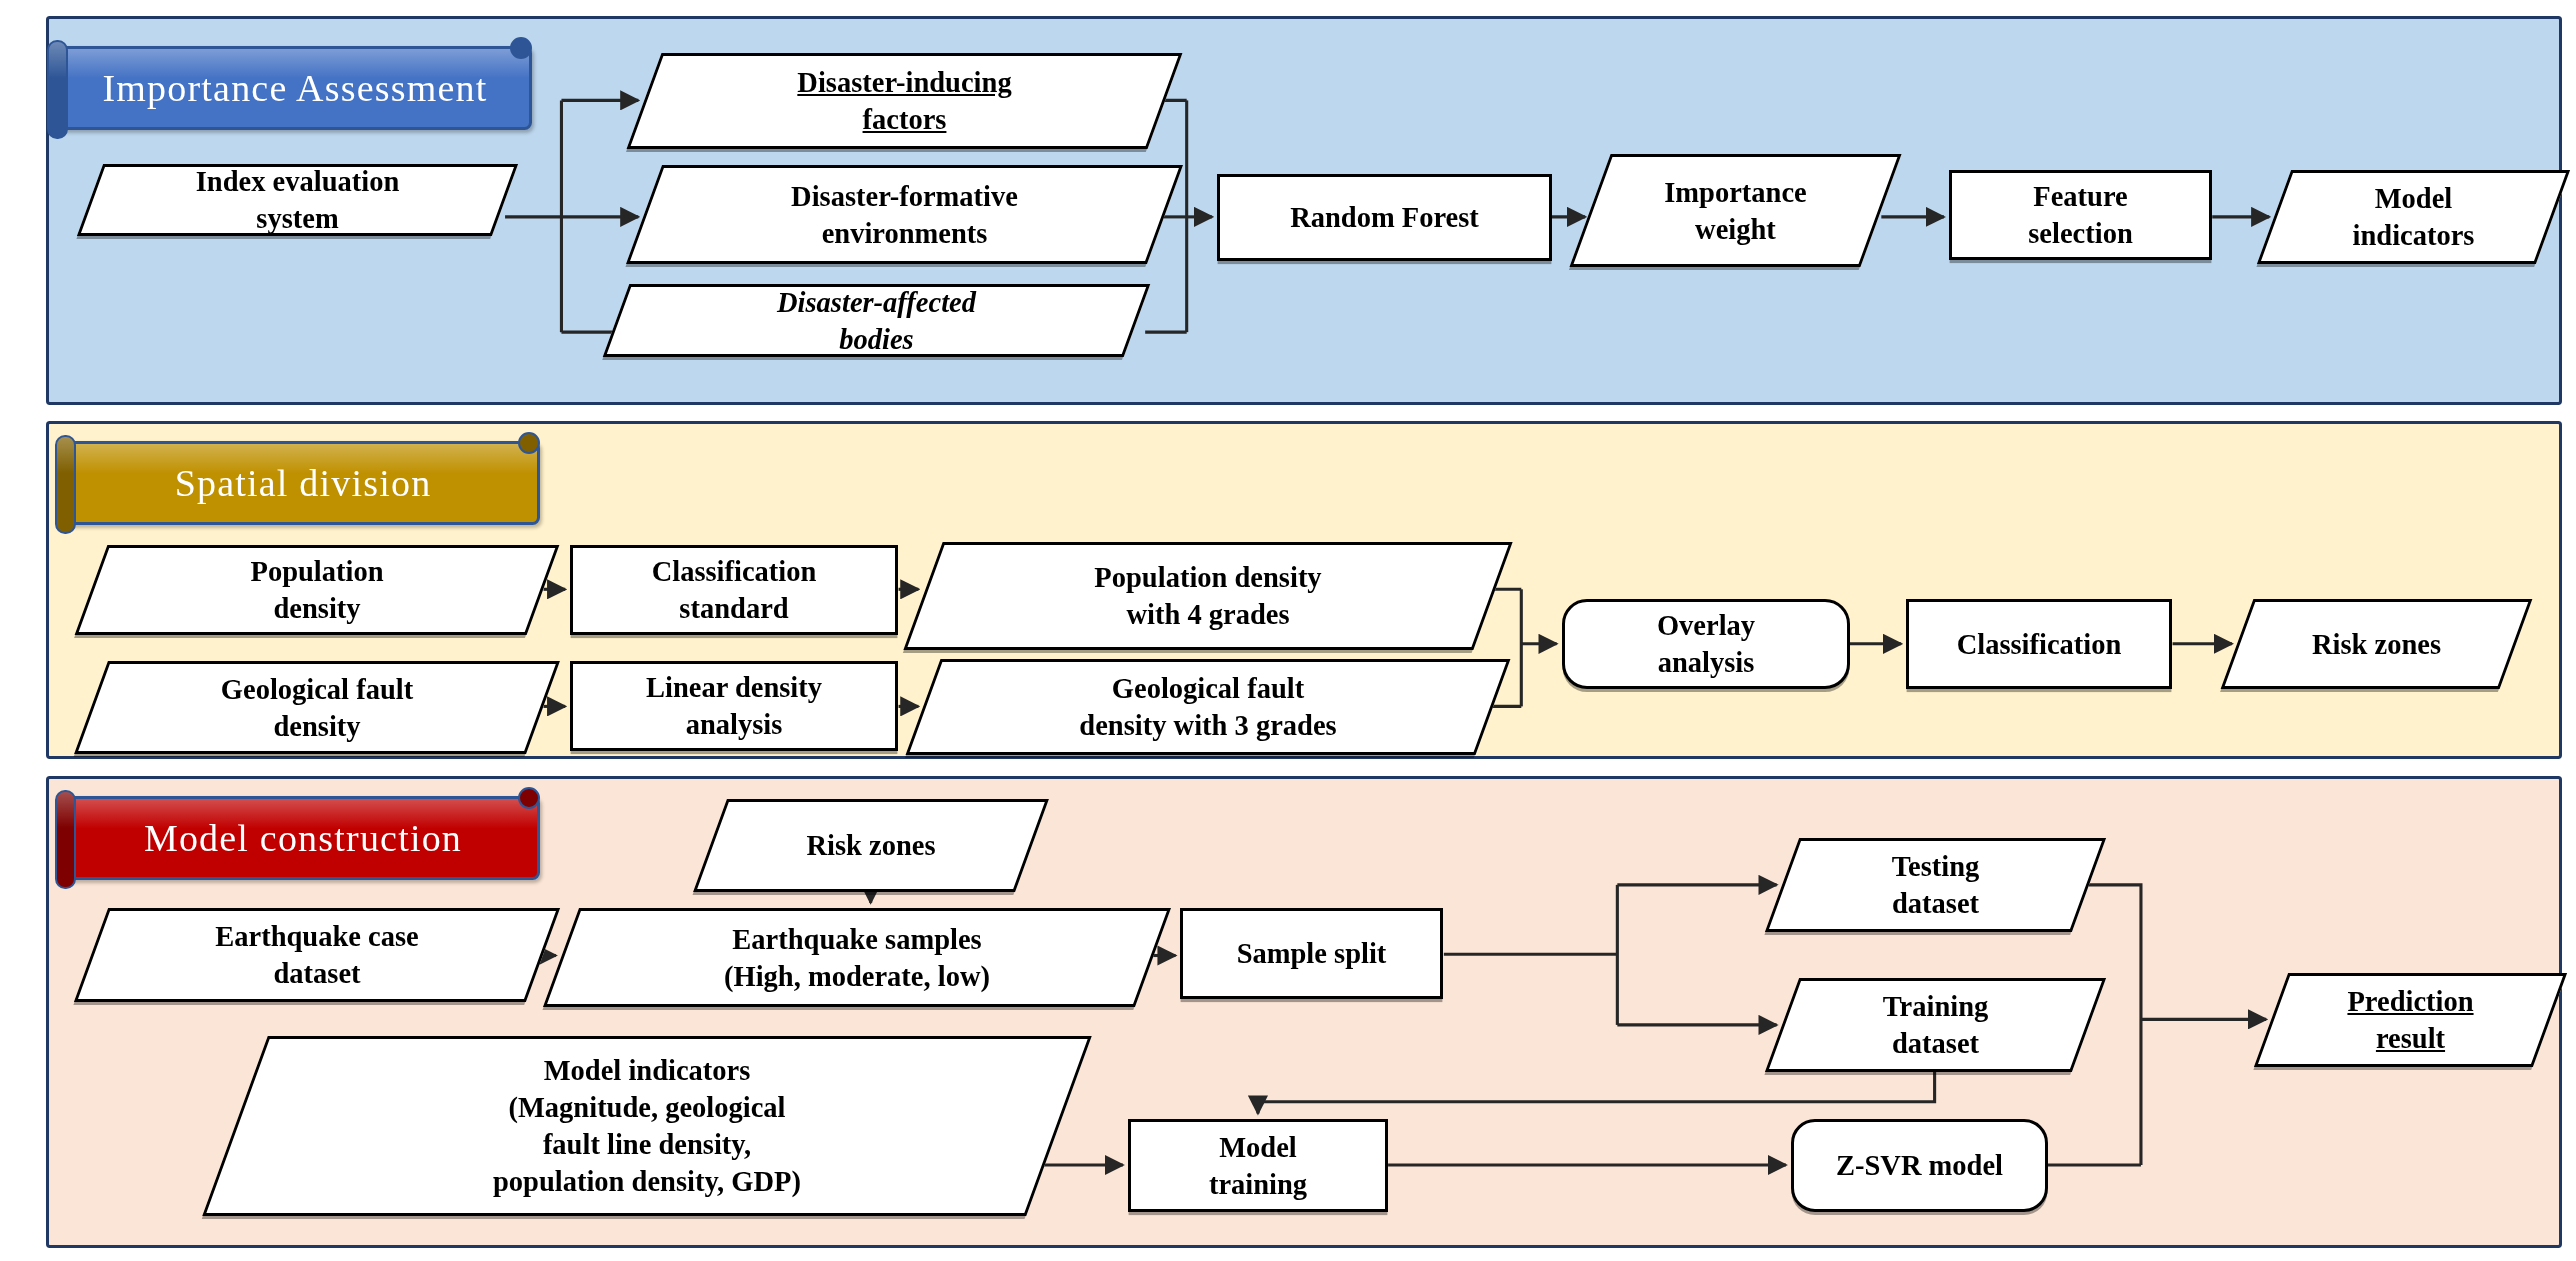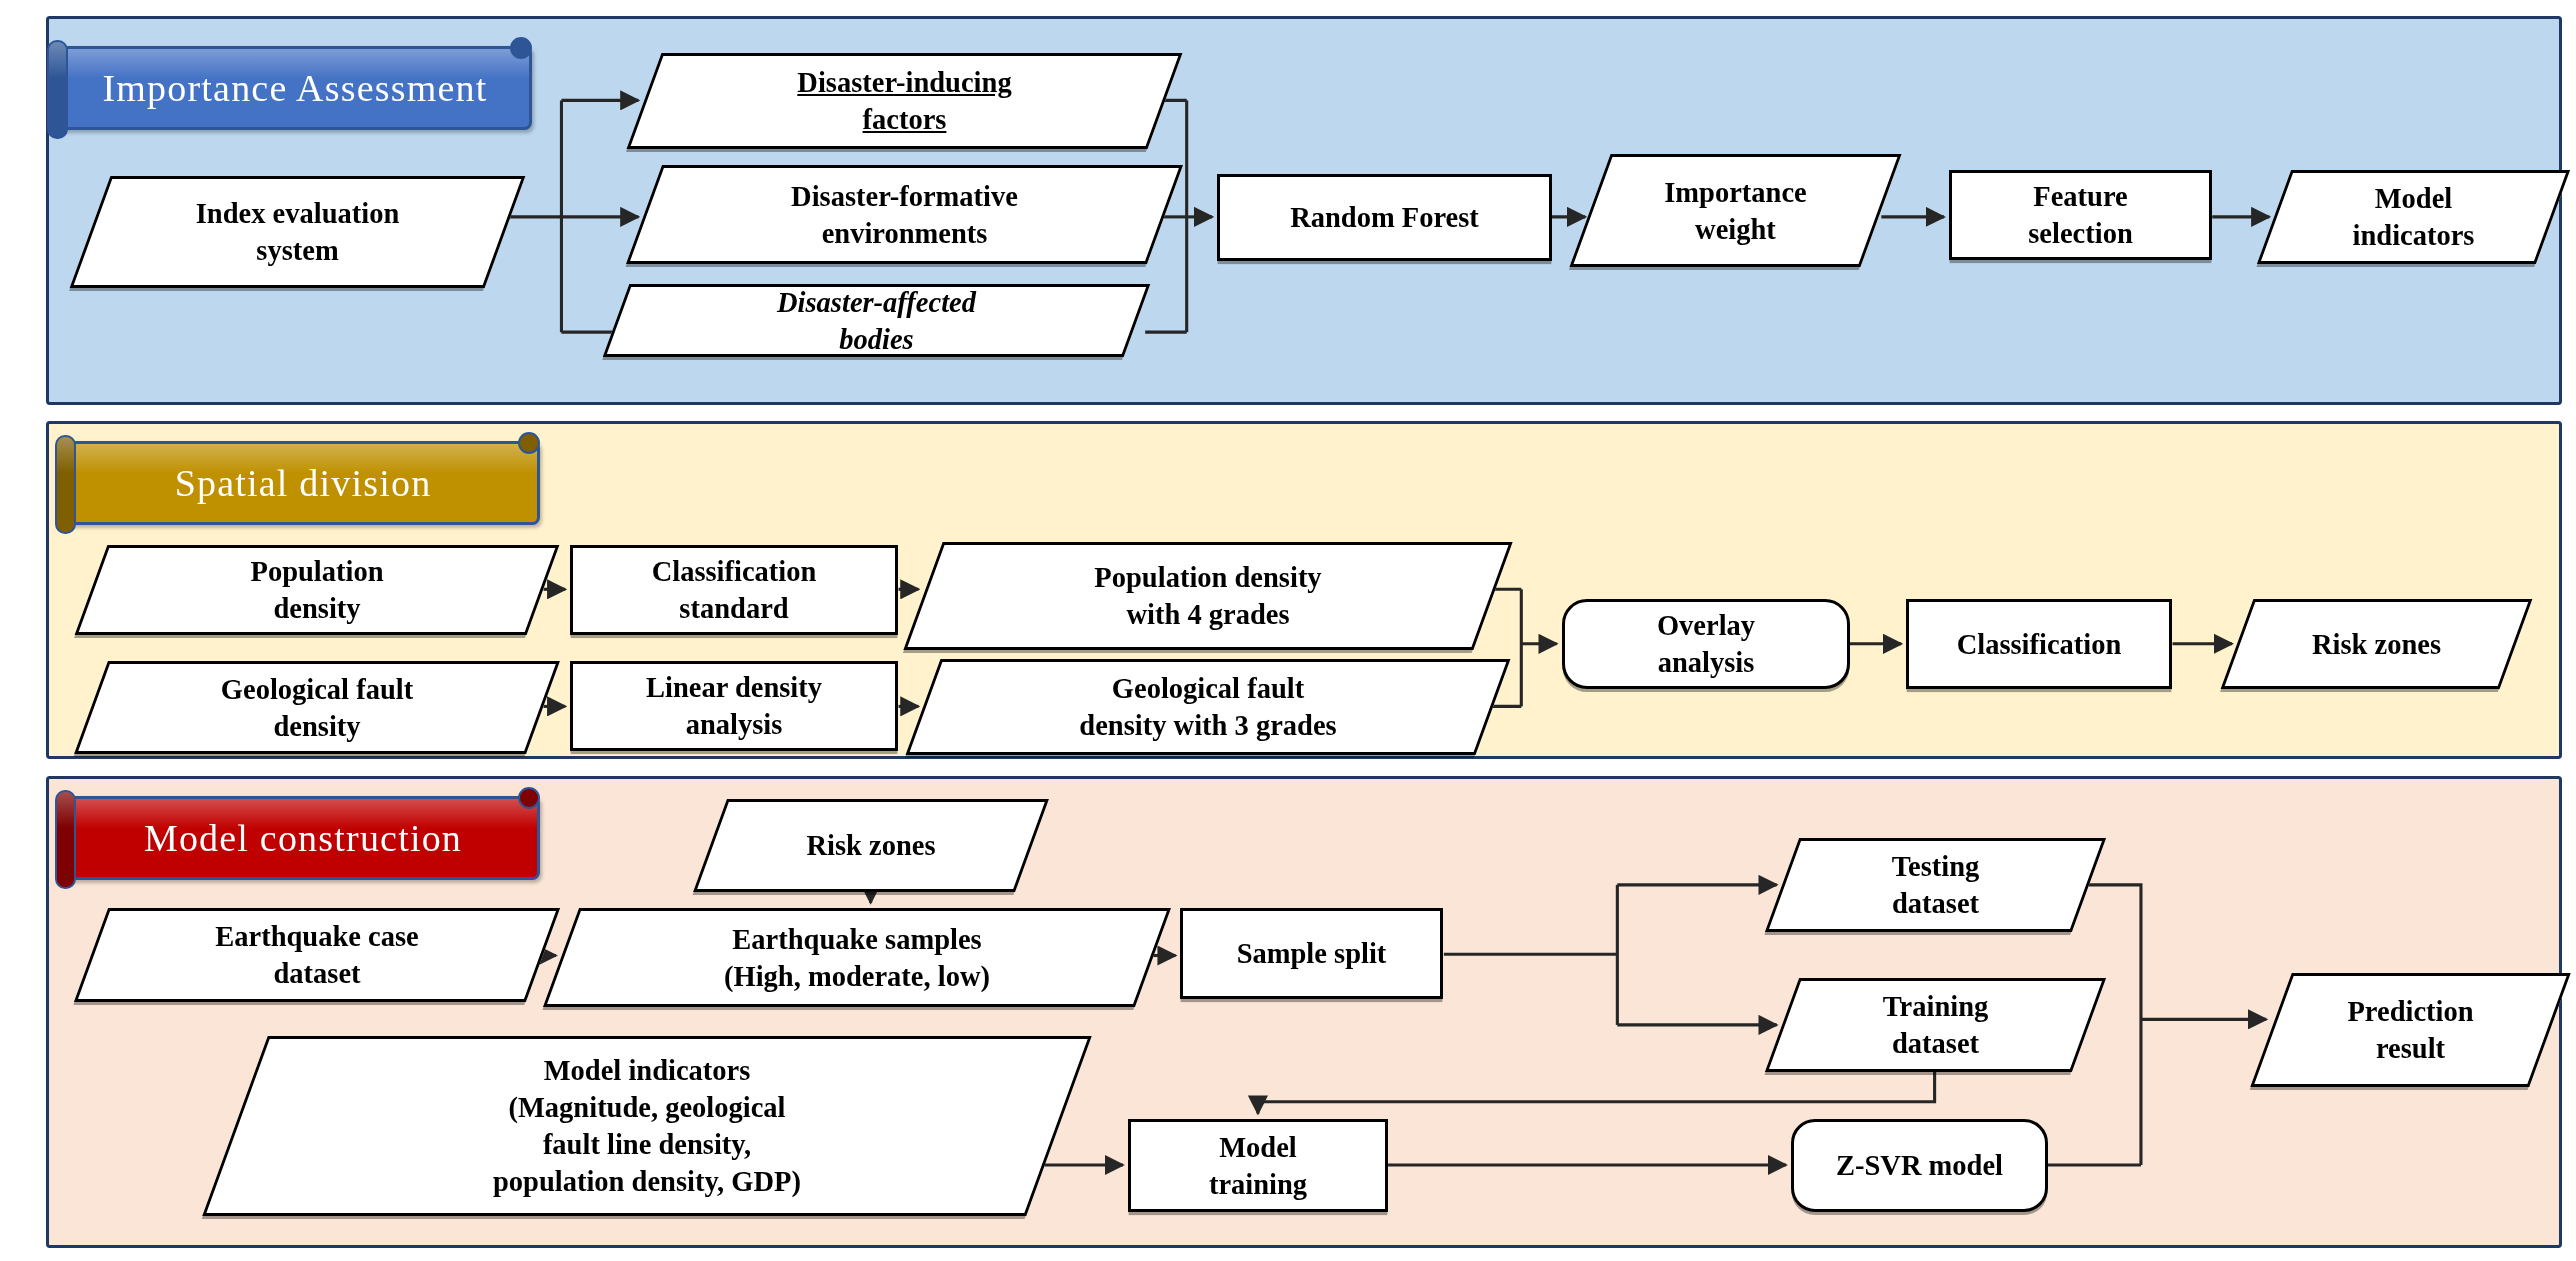--- a/index.html
+++ b/index.html
@@ -104,21 +104,21 @@
     <span class="roll"></span>
     <span class="curl"></span>
     <span class="banner-label">Spatial division</span>
   </div>
   <div class="banner" style="left: 66px; top: 796px; width: 474px; height: 84px; background-color: rgb(192, 0, 0); --curl: #7E0000;">
     <span class="roll"></span>
     <span class="curl"></span>
     <span class="banner-label">Model construction</span>
   </div>
 
-  <div class="node par" style="left:90px;top:176px;width:415px;height:112px;">
+  <div class="node par" style="left:90px;top:164px;width:415px;height:72px;">
     <div class="lbl">
         <span class="ln">Index evaluation</span>
         <span class="ln">system</span>
       </div>
     </div>
   <div class="node par" style="left:644px;top:53px;width:521px;height:96px;text-decoration:underline;">
     <div class="lbl">
         <span class="ln">Disaster-inducing</span>
         <span class="ln">factors</span>
       </div>
@@ -239,21 +239,21 @@
         <span class="ln">Testing</span>
         <span class="ln">dataset</span>
       </div>
     </div>
   <div class="node par" style="left:1782px;top:978px;width:307px;height:94px;">
     <div class="lbl">
         <span class="ln">Training</span>
         <span class="ln">dataset</span>
       </div>
     </div>
-  <div class="node par" style="left:2271px;top:973px;width:279px;height:114px;">
+  <div class="node par" style="left:2271px;top:973px;width:279px;height:94px;text-decoration:underline;">
     <div class="lbl">
         <span class="ln">Prediction</span>
         <span class="ln">result</span>
       </div>
     </div>
   <div class="node par" style="left:235px;top:1036px;width:824px;height:180px;">
     <div class="lbl">
         <span class="ln">Model indicators</span>
         <span class="ln">(Magnitude, geological</span>
         <span class="ln">fault line density,</span>

